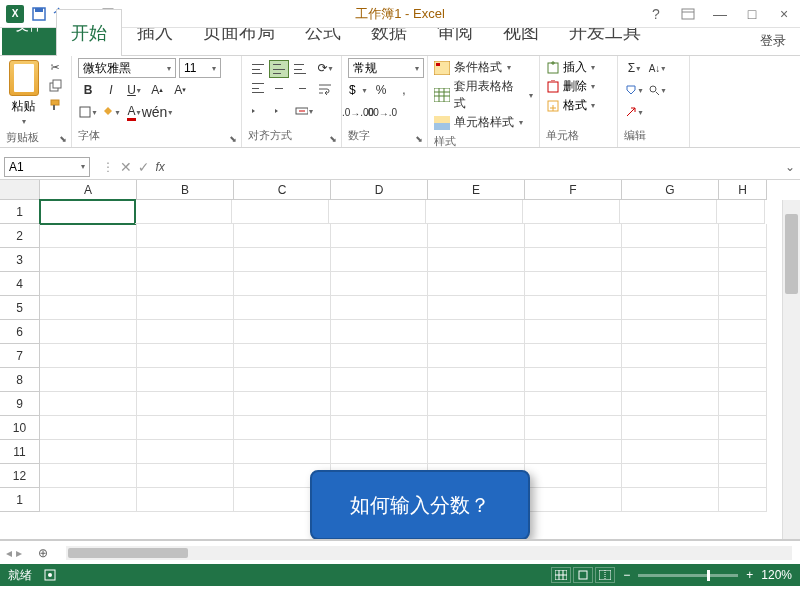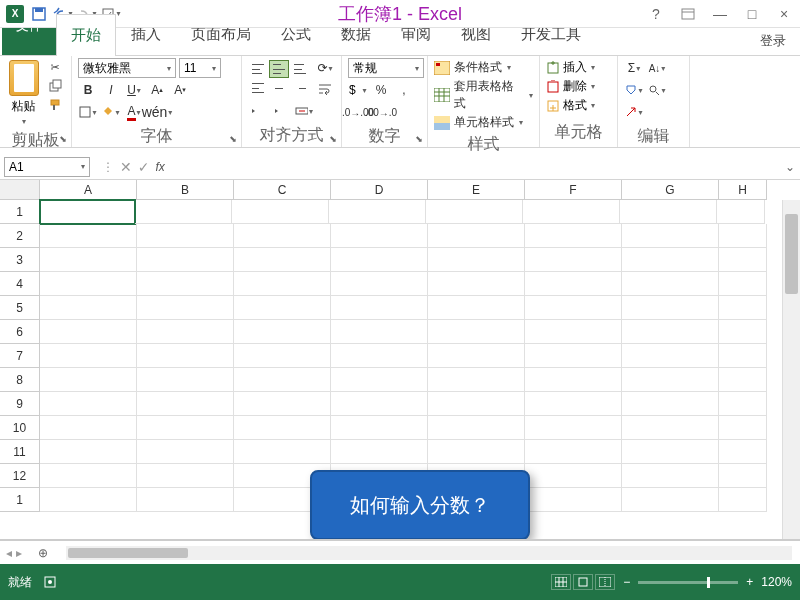--- a/index.html
+++ b/index.html
@@ -1,31 +1,31 @@
 <!DOCTYPE html>
 <html><head>
 <meta charset="utf-8">
 <style>
 *{box-sizing:border-box;margin:0;padding:0;font-family:"Microsoft YaHei","微软雅黑",sans-serif;font-size:12px;user-select:none}
 body{background:#fff;width:800px;height:600px;overflow:hidden;position:relative}
 .titlebar{height:28px;background:#fff;border-bottom:1px solid #e1e1e1;display:flex;align-items:center;padding:0 4px;position:relative}
 .qat{display:flex;align-items:center;gap:2px}
 .qat-btn{width:22px;height:22px;display:flex;align-items:center;justify-content:center;color:#444}
 .excel-icon{width:18px;height:18px;background:#217346;color:#fff;display:flex;align-items:center;justify-content:center;font-weight:bold;font-size:10px;border-radius:2px}
-.title-text{position:absolute;left:50%;transform:translateX(-50%);color:#a21caf;font-size:18px}
+.title-text{position:absolute;left:50%;transform:translateX(-50%);color:#a16207;font-size:13px}
 .win-controls{margin-left:auto;display:flex;gap:8px;align-items:center}
 .win-btn{width:24px;height:20px;display:flex;align-items:center;justify-content:center;color:#666;font-size:14px}
 .ribbon-tabs{height:28px;display:flex;align-items:flex-end;padding:0 2px;border-bottom:1px solid #d4d4d4}
 .file-tab{background:#217346;color:#fff;padding:20px 14px;font-size:13px}
-.tab{padding:11px 14px;font-size:15px;color:#444;border:1px solid transparent;border-bottom:none}
+.tab{padding:11px 14px;font-size:18px;color:#444;border:1px solid transparent;border-bottom:none}
 .tab.active{color:#217346;border-color:#d4d4d4;background:#fff;position:relative;top:1px}
 .login{margin-left:auto;padding:5px 12px;color:#444;font-size:13px}
 .ribbon{height:92px;background:#fff;border-bottom:1px solid #d4d4d4;display:flex}
 .group{border-right:1px solid #e1e1e1;padding:2px 6px;display:flex;flex-direction:column;justify-content:space-between;position:relative}
-.group-label{text-align:center;color:#666;font-size:16px;padding:2px 0}
+.group-label{text-align:left;color:#666;font-size:11px;padding:2px 0}
 .group-content{display:flex;gap:4px;flex:1;align-items:flex-start}
 .big-btn{display:flex;flex-direction:column;align-items:center;gap:2px;padding:2px 4px;min-width:34px}
 .paste-icon{width:30px;height:36px;background:linear-gradient(#f5c869,#e8a838);border-radius:3px;position:relative;border:1px solid #c98821}
 .paste-icon::before{content:"";position:absolute;top:3px;left:4px;right:4px;bottom:3px;background:#fff;border-radius:1px}
 .small-btns{display:flex;flex-direction:column;gap:1px}
 .sb{width:20px;height:18px;display:flex;align-items:center;justify-content:center;font-size:11px;color:#444}
 .font-combo{border:1px solid #ababab;padding:1px 4px;font-size:12px;display:flex;align-items:center;justify-content:space-between;background:#fff;height:20px}
 .font-row{display:flex;gap:3px;align-items:center;margin-bottom:2px}
 .bti{width:20px;height:20px;display:flex;align-items:center;justify-content:center;font-size:12px;color:#333;border:1px solid transparent}
 .dd{font-size:8px;color:#666;margin-left:1px}
@@ -58,21 +58,21 @@
 .vscroll{position:absolute;right:0;top:20px;bottom:0;width:18px;background:#f0f0f0;border-left:1px solid #ddd}
 .vthumb{position:absolute;top:14px;left:2px;right:2px;height:80px;background:#c1c1c1;border-radius:2px}
 .callout{position:absolute;left:310px;top:290px;width:220px;height:70px;background:#2268c0;border:2px solid #1a5399;border-radius:8px;display:flex;align-items:center;justify-content:center;color:#fff;font-size:20px;box-shadow:4px 4px 10px rgba(0,0,0,0.3)}
 .sheet-tabs{height:24px;display:flex;align-items:center;border-top:1px solid #ccc;background:#fff}
 .nav-arrows{display:flex;padding:0 6px;gap:4px;color:#999}
 .sheet-tab{padding:3px 14px;border:1px solid #ccc;border-top:none;font-size:12px;background:#fff}
 .sheet-tab.active{border-bottom:2px solid #217346;font-weight:500}
 .add-sheet{padding:3px 10px;color:#666}
 .hscroll{flex:1;margin:0 8px;height:14px;background:#f0f0f0;position:relative}
 .hthumb{position:absolute;left:2px;top:2px;bottom:2px;width:120px;background:#c1c1c1;border-radius:2px}
-.status-bar{height:36px;background:#217346;color:#fff;display:flex;align-items:center;padding:0 8px;font-size:11px}
+.status-bar{height:22px;background:#217346;color:#fff;display:flex;align-items:center;padding:0 8px;font-size:11px}
 .status-left{display:flex;gap:12px;align-items:center}
 .status-right{margin-left:auto;display:flex;align-items:center;gap:8px}
 .view-btns{display:flex;gap:2px}
 .vb{width:20px;height:16px;display:flex;align-items:center;justify-content:center;border:1px solid rgba(255,255,255,0.3)}
 .zoom-slider{width:100px;height:3px;background:rgba(255,255,255,0.4);position:relative}
 .zoom-slider::before{content:"";position:absolute;right:28px;top:-4px;width:3px;height:11px;background:#fff}
 svg{display:block}
 </style>
 </head>
 <body>

